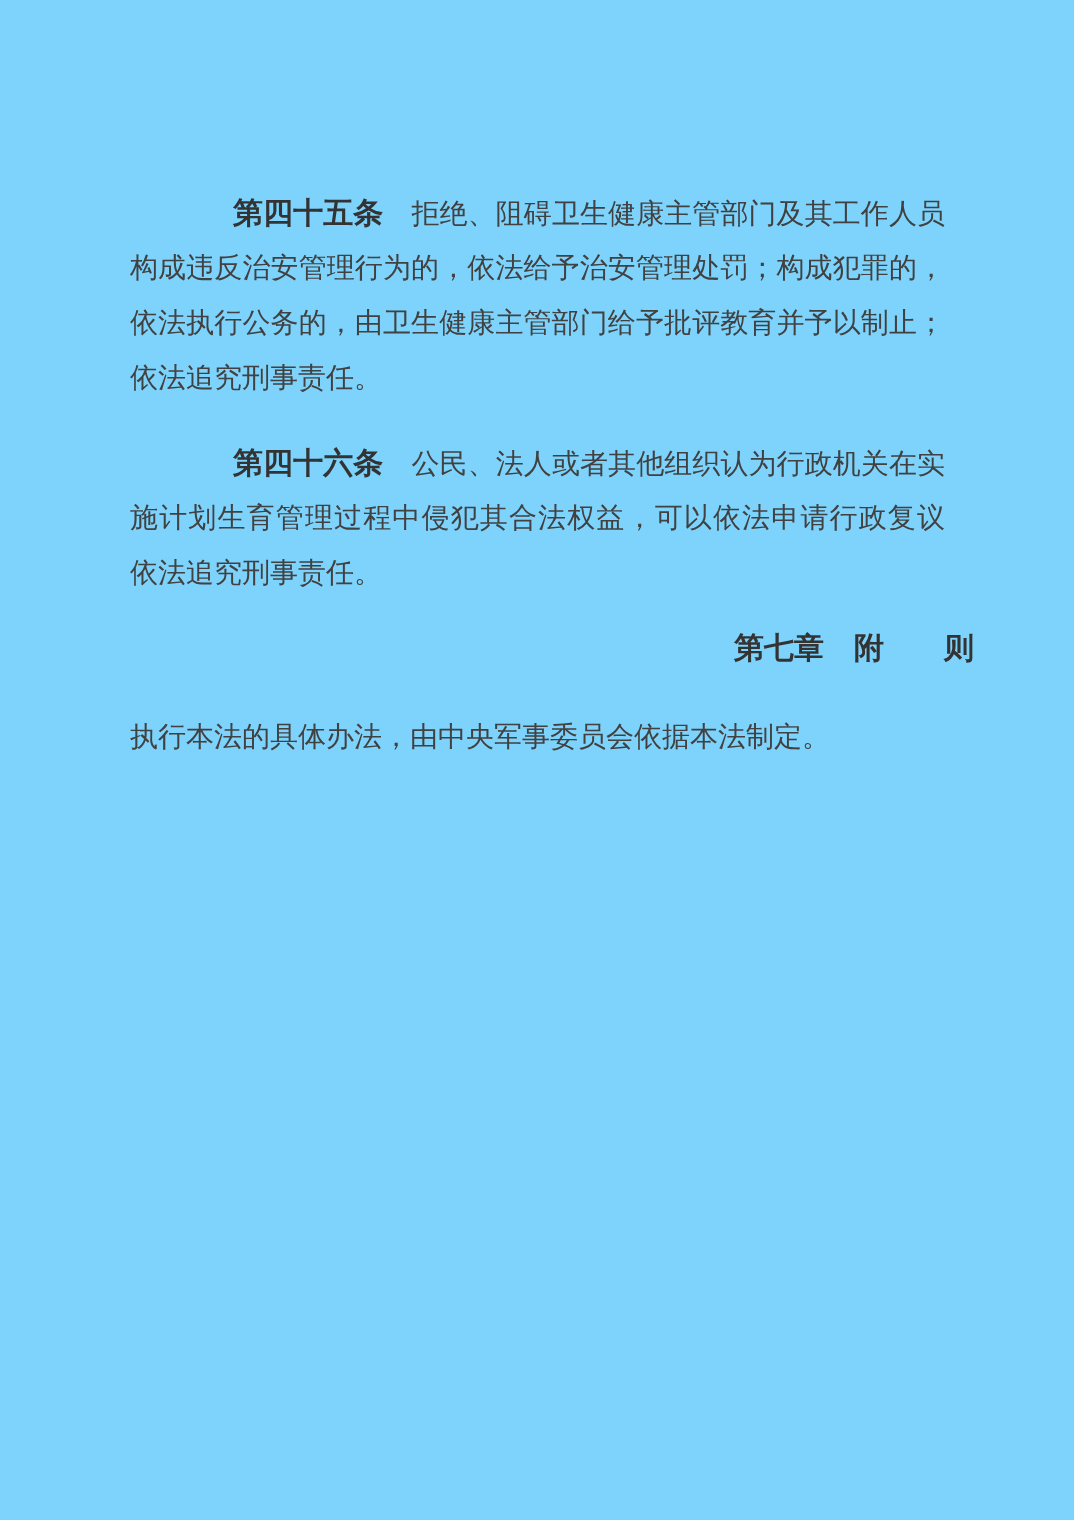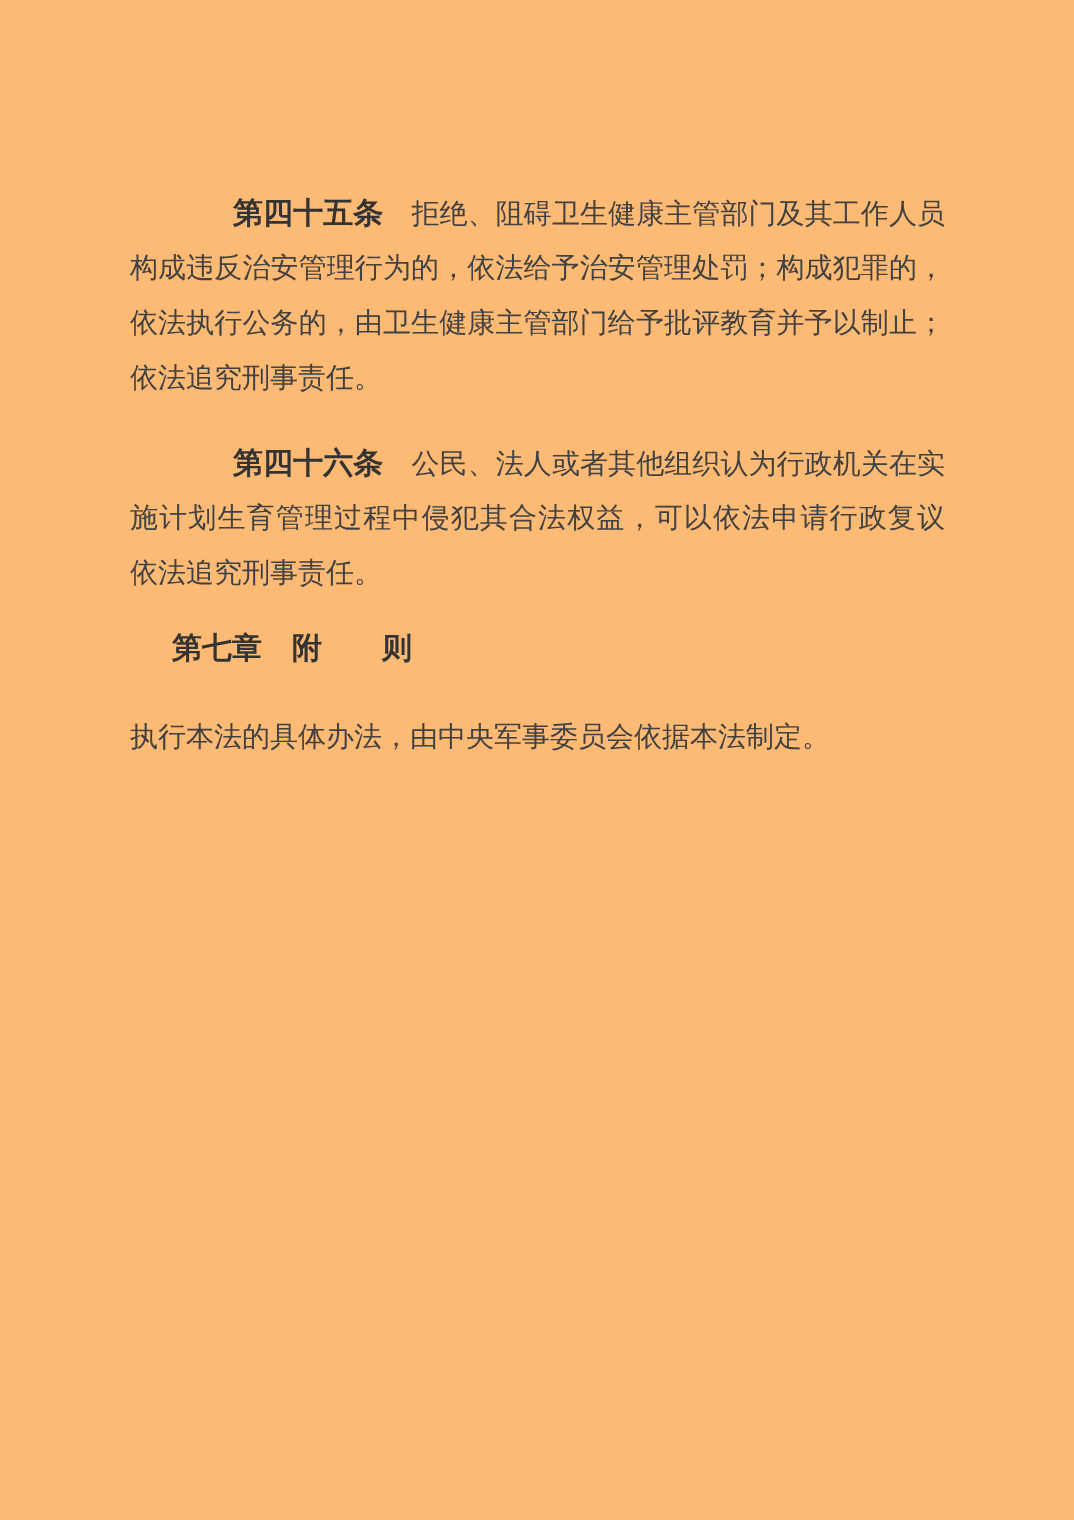--- a/index.html
+++ b/index.html
@@ -12,21 +12,21 @@
     width: 1074px;
     height: 1520px;
     position: relative;
     font-family: "Liberation Serif", "DejaVu Serif", serif;
     overflow: hidden;
   }
 
   .page {
     position: absolute;
     inset: 0;
-    background: #fdba74;
+    background: #7dd3fc;
   }
 
   .text-block {
     position: absolute;
     top: 185px;
     left: 130px;
     width: 815px;
     color: #414141;
     font-size: 28px;
     line-height: 55px;
@@ -61,23 +61,23 @@
     font-family: "Liberation Sans", "DejaVu Sans", sans-serif;
     font-weight: 700;
     font-size: 30px;
     color: #333333;
   }
 
   .chapter {
     display: block;
     height: 55px;
     line-height: 55px;
-    text-align: left;
+    text-align: right;
     position: relative;
-    left: 42px;
+    left: 29px;
     font-family: "Liberation Sans", "DejaVu Sans", sans-serif;
     font-weight: 700;
     font-size: 30px;
     color: #333333;
   }
 
   .page-number {
     position: absolute;
     top: 1362px;
     left: 0;

